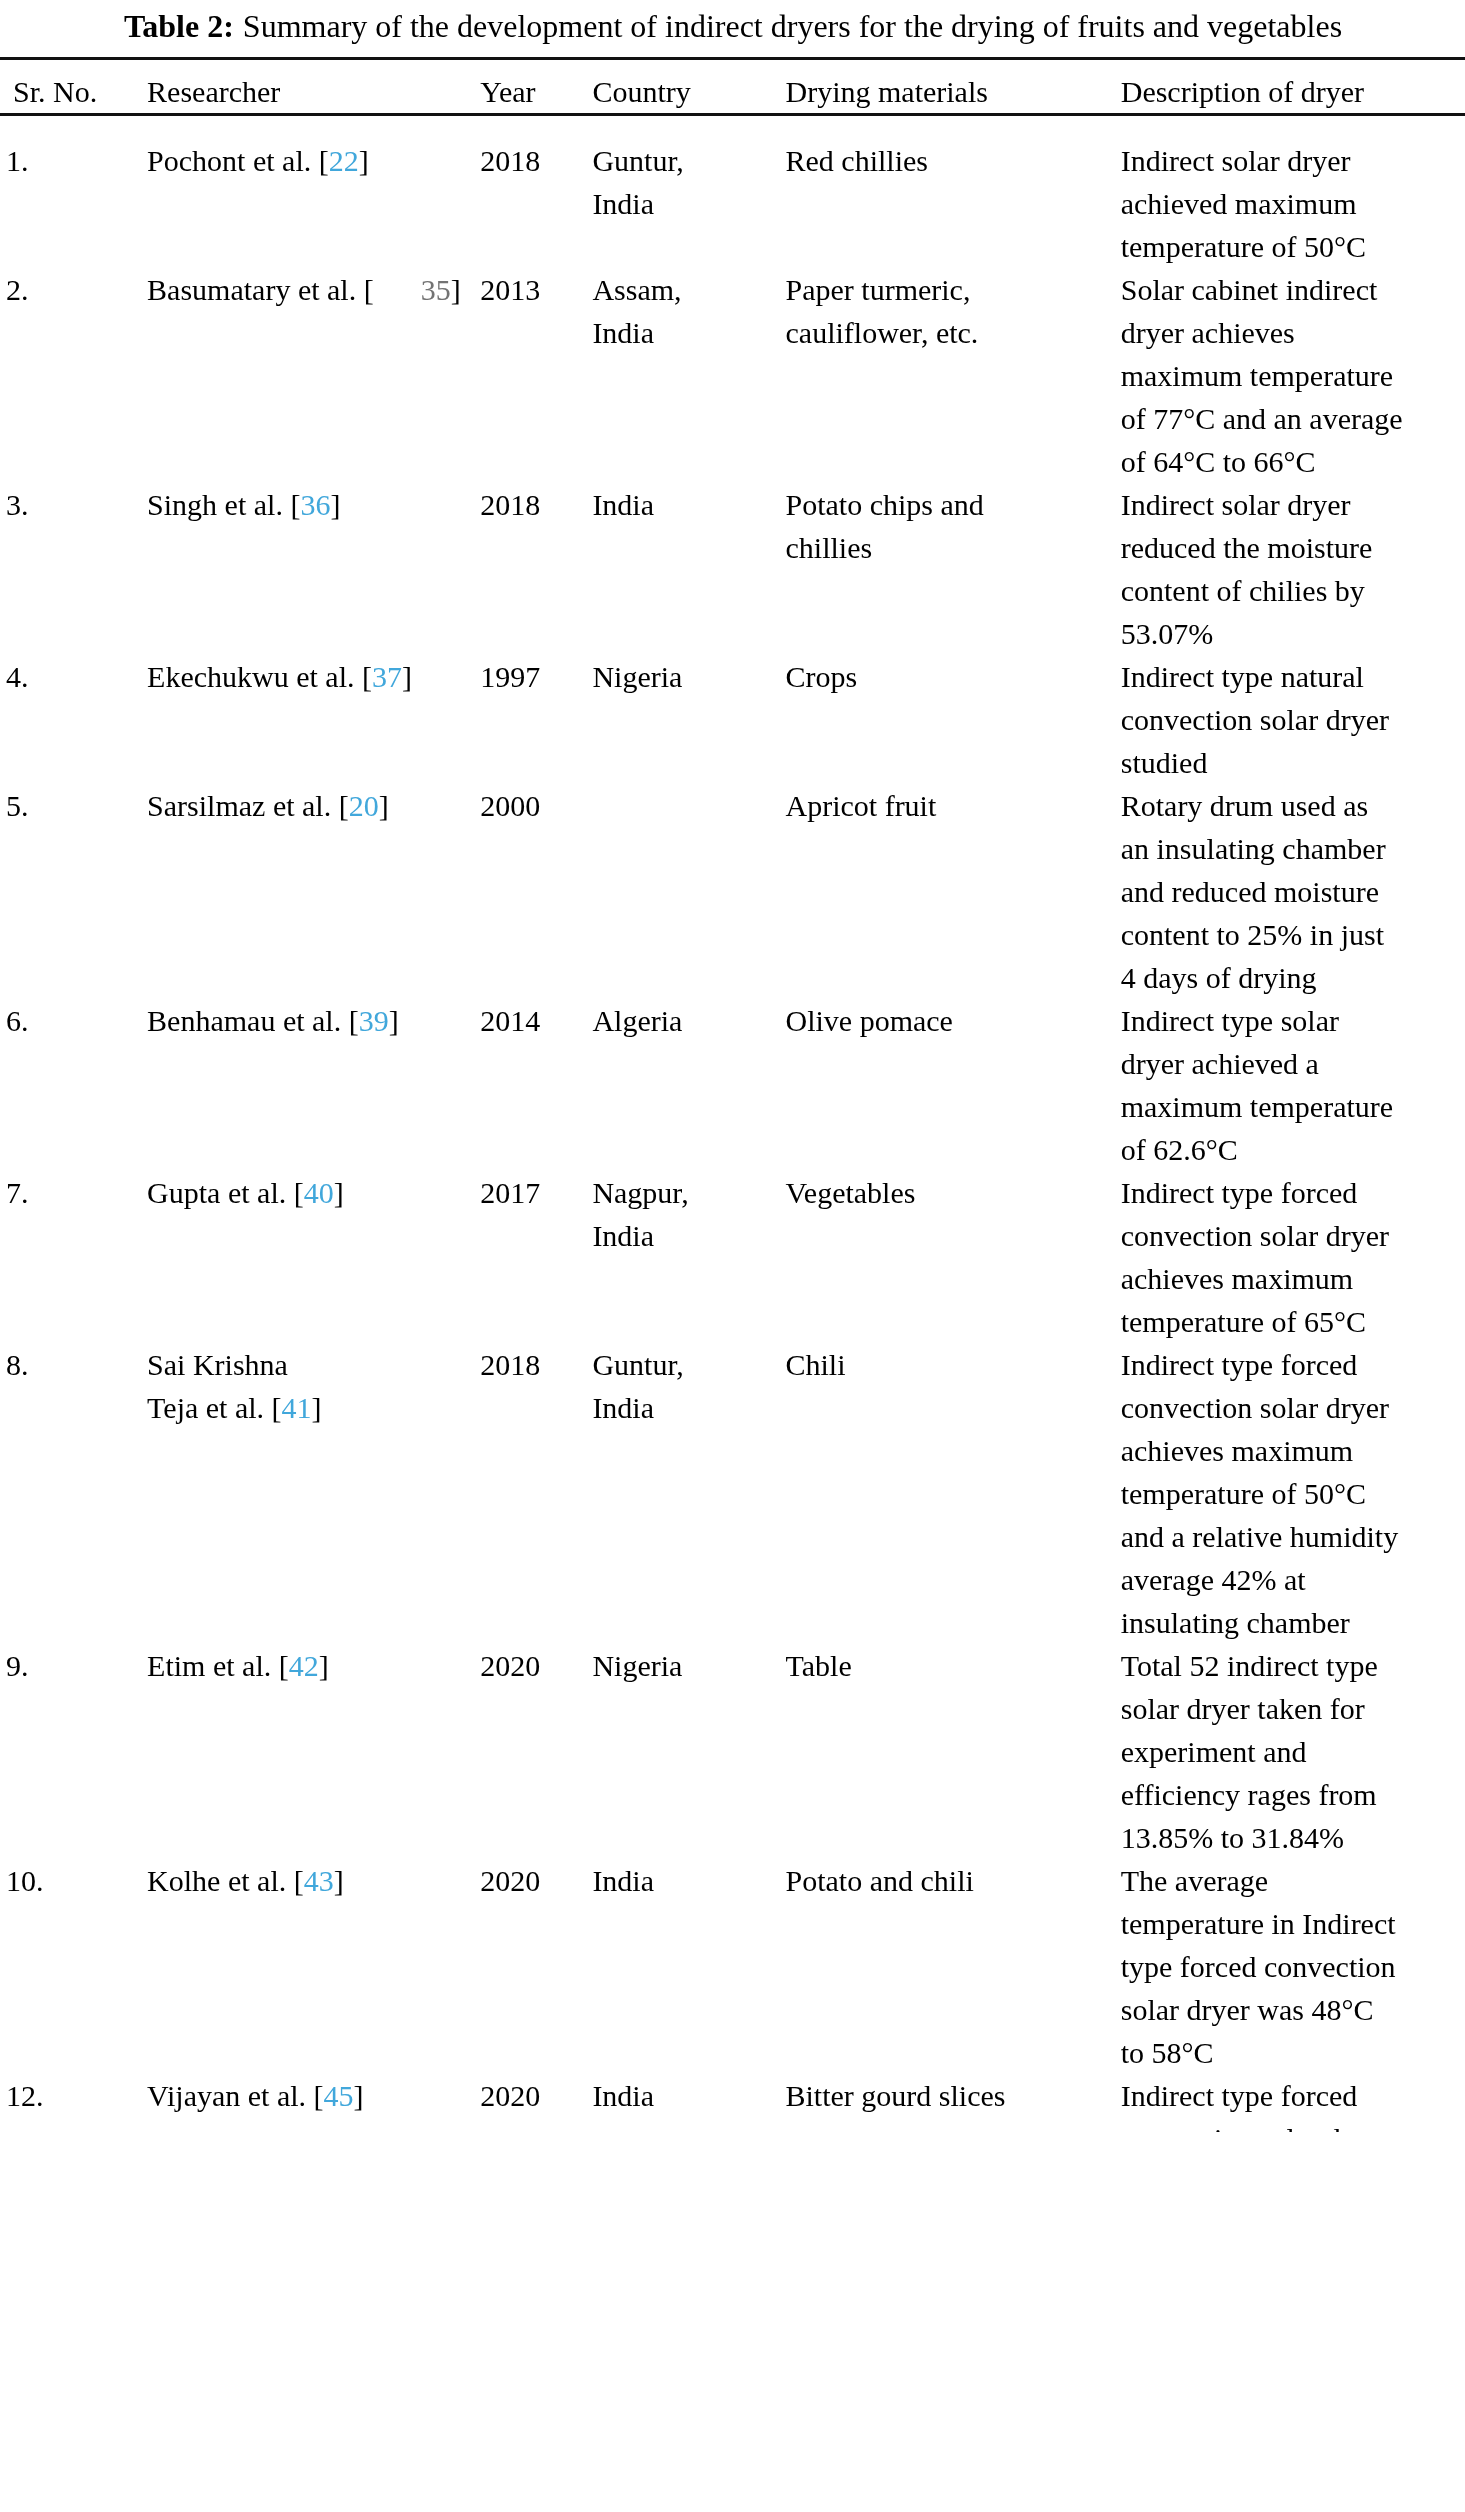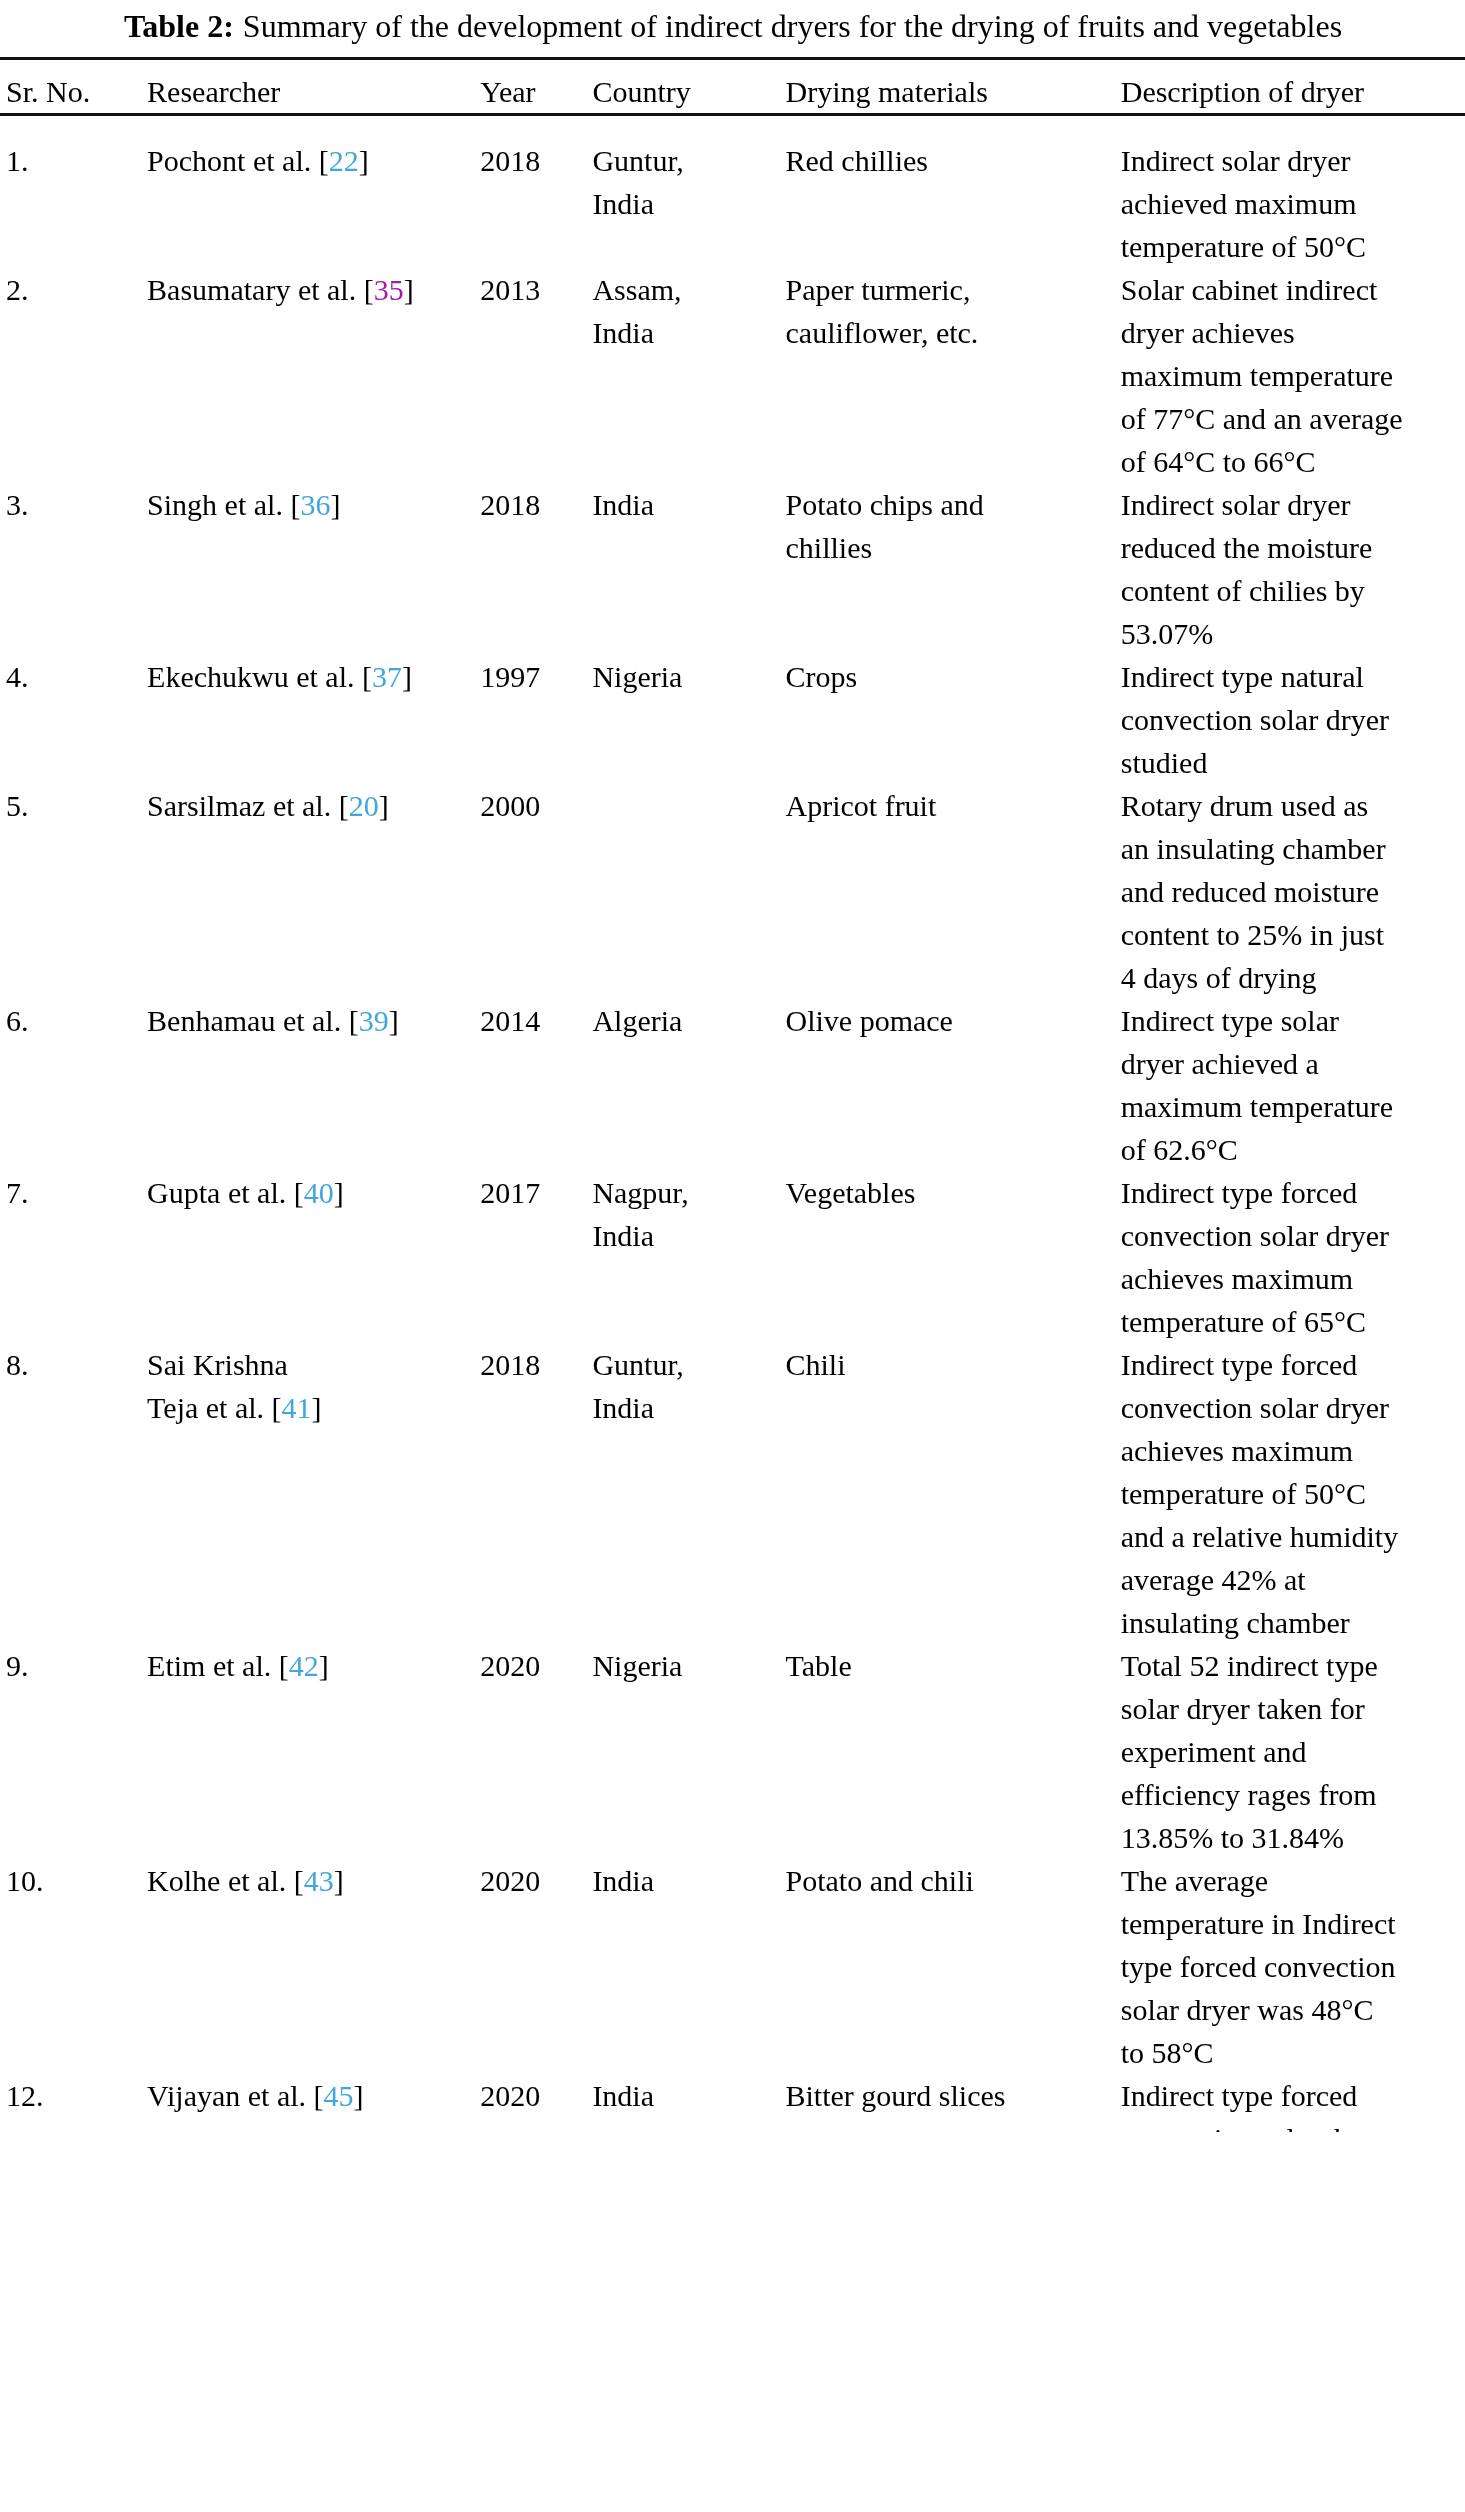--- a/index.html
+++ b/index.html
@@ -42,21 +42,21 @@
   col.c-mat  { width: 335px; }
   col.c-desc { width: 345px; }
   thead th {
     font-weight: normal;
     text-align: left;
     vertical-align: top;
     border-top: 3px solid #111111;
     border-bottom: 3px solid #111111;
     padding: 10.5px 4.5px 0 0;
   }
-  thead th:first-child { padding-left: 6px; }
+  thead th:first-child { padding-left: 13px; }
   tbody td {
     text-align: left;
     vertical-align: top;
     padding: 0 4.5px 0 0;
     white-space: pre-line;
   }
   tbody td:first-child { padding-left: 6px; }
   tbody tr:first-child td { padding-top: 22.5px; }
   .ref { text-decoration: none; cursor: pointer; text-align: right; }
   .bottom-rule {
@@ -101,21 +101,21 @@
           <td>2018</td>
           <td>Guntur,
 India</td>
           <td>Red chillies</td>
           <td>Indirect solar dryer
 achieved maximum
 temperature of 50°C</td>
         </tr>
         <tr>
           <td>2.</td>
-          <td><span>Basumatary et al.</span> [<span class="ref" style="color: #a21caf;">35</span>]</td>
+          <td><span>Basumatary et al.</span> [<span class="ref" style="color: #737373; margin-left: 47px;">35</span>]</td>
           <td>2013</td>
           <td>Assam,
 India</td>
           <td>Paper turmeric,
 cauliflower, etc.</td>
           <td>Solar cabinet indirect
 dryer achieves
 maximum temperature
 of 77°C and an average
 of 64°C to 66°C</td>

